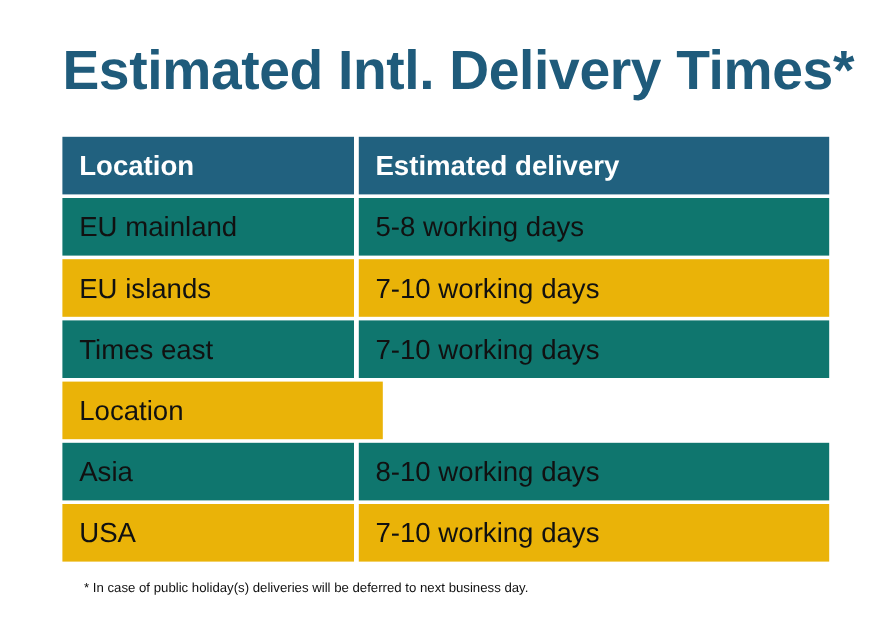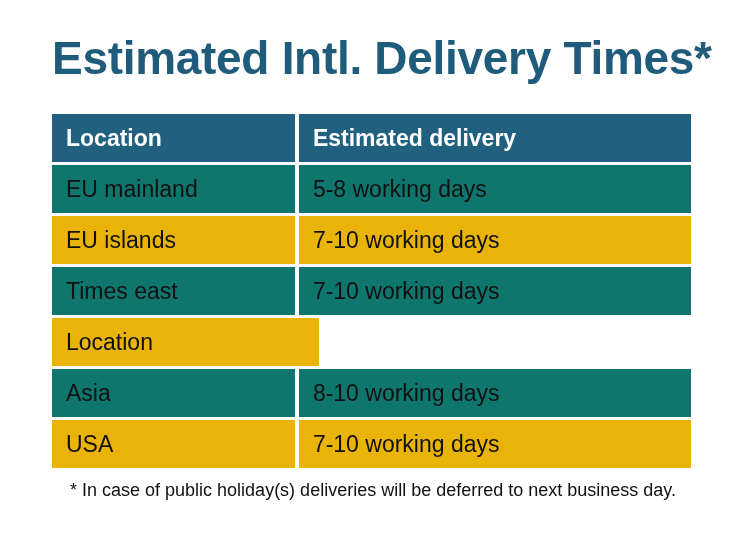--- a/index.html
+++ b/index.html
@@ -72,21 +72,21 @@
   .row-dark .cell {
     background: #0f766e;
   }
   .row-light .cell {
     background: #eab308;
   }
   .footnote {
     position: absolute;
     left: 70px;
     top: 480px;
-    font-size: 18px;
+    font-size: 11px;
     color: #111111;
     line-height: 20px;
     white-space: nowrap;
   }
 </style>
 </head>
 <body>
 
 <div id="page">
 

